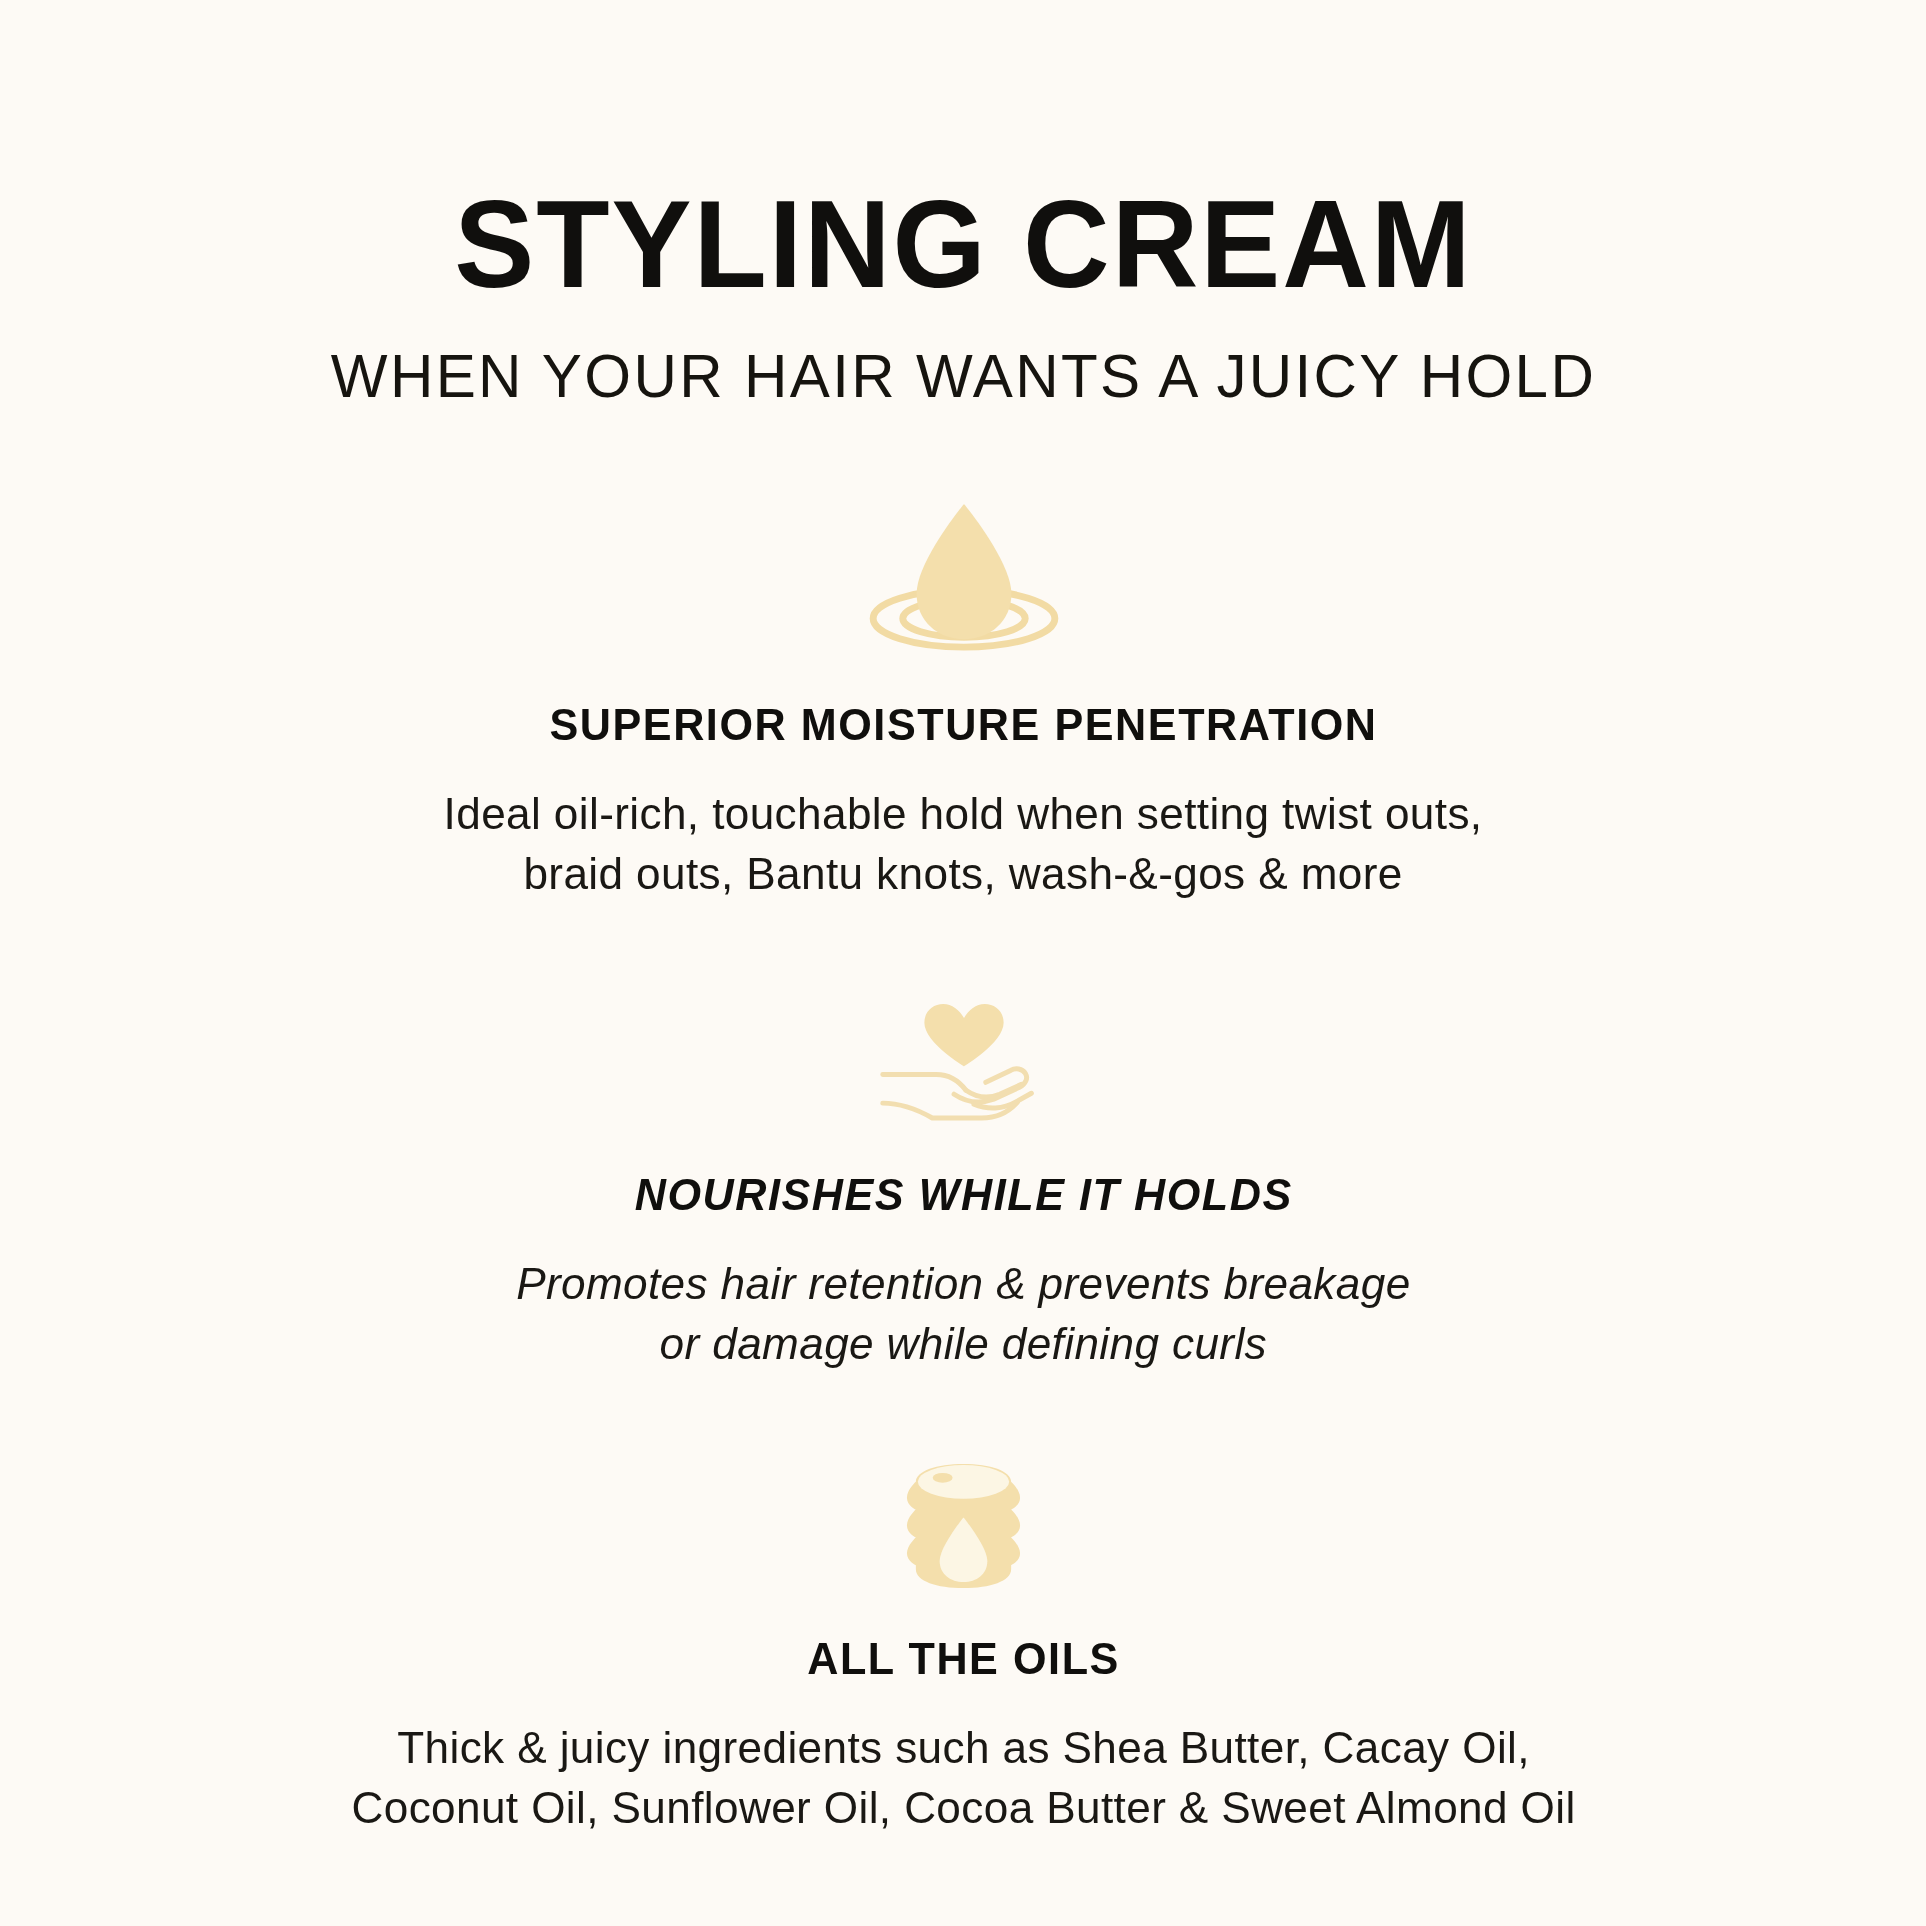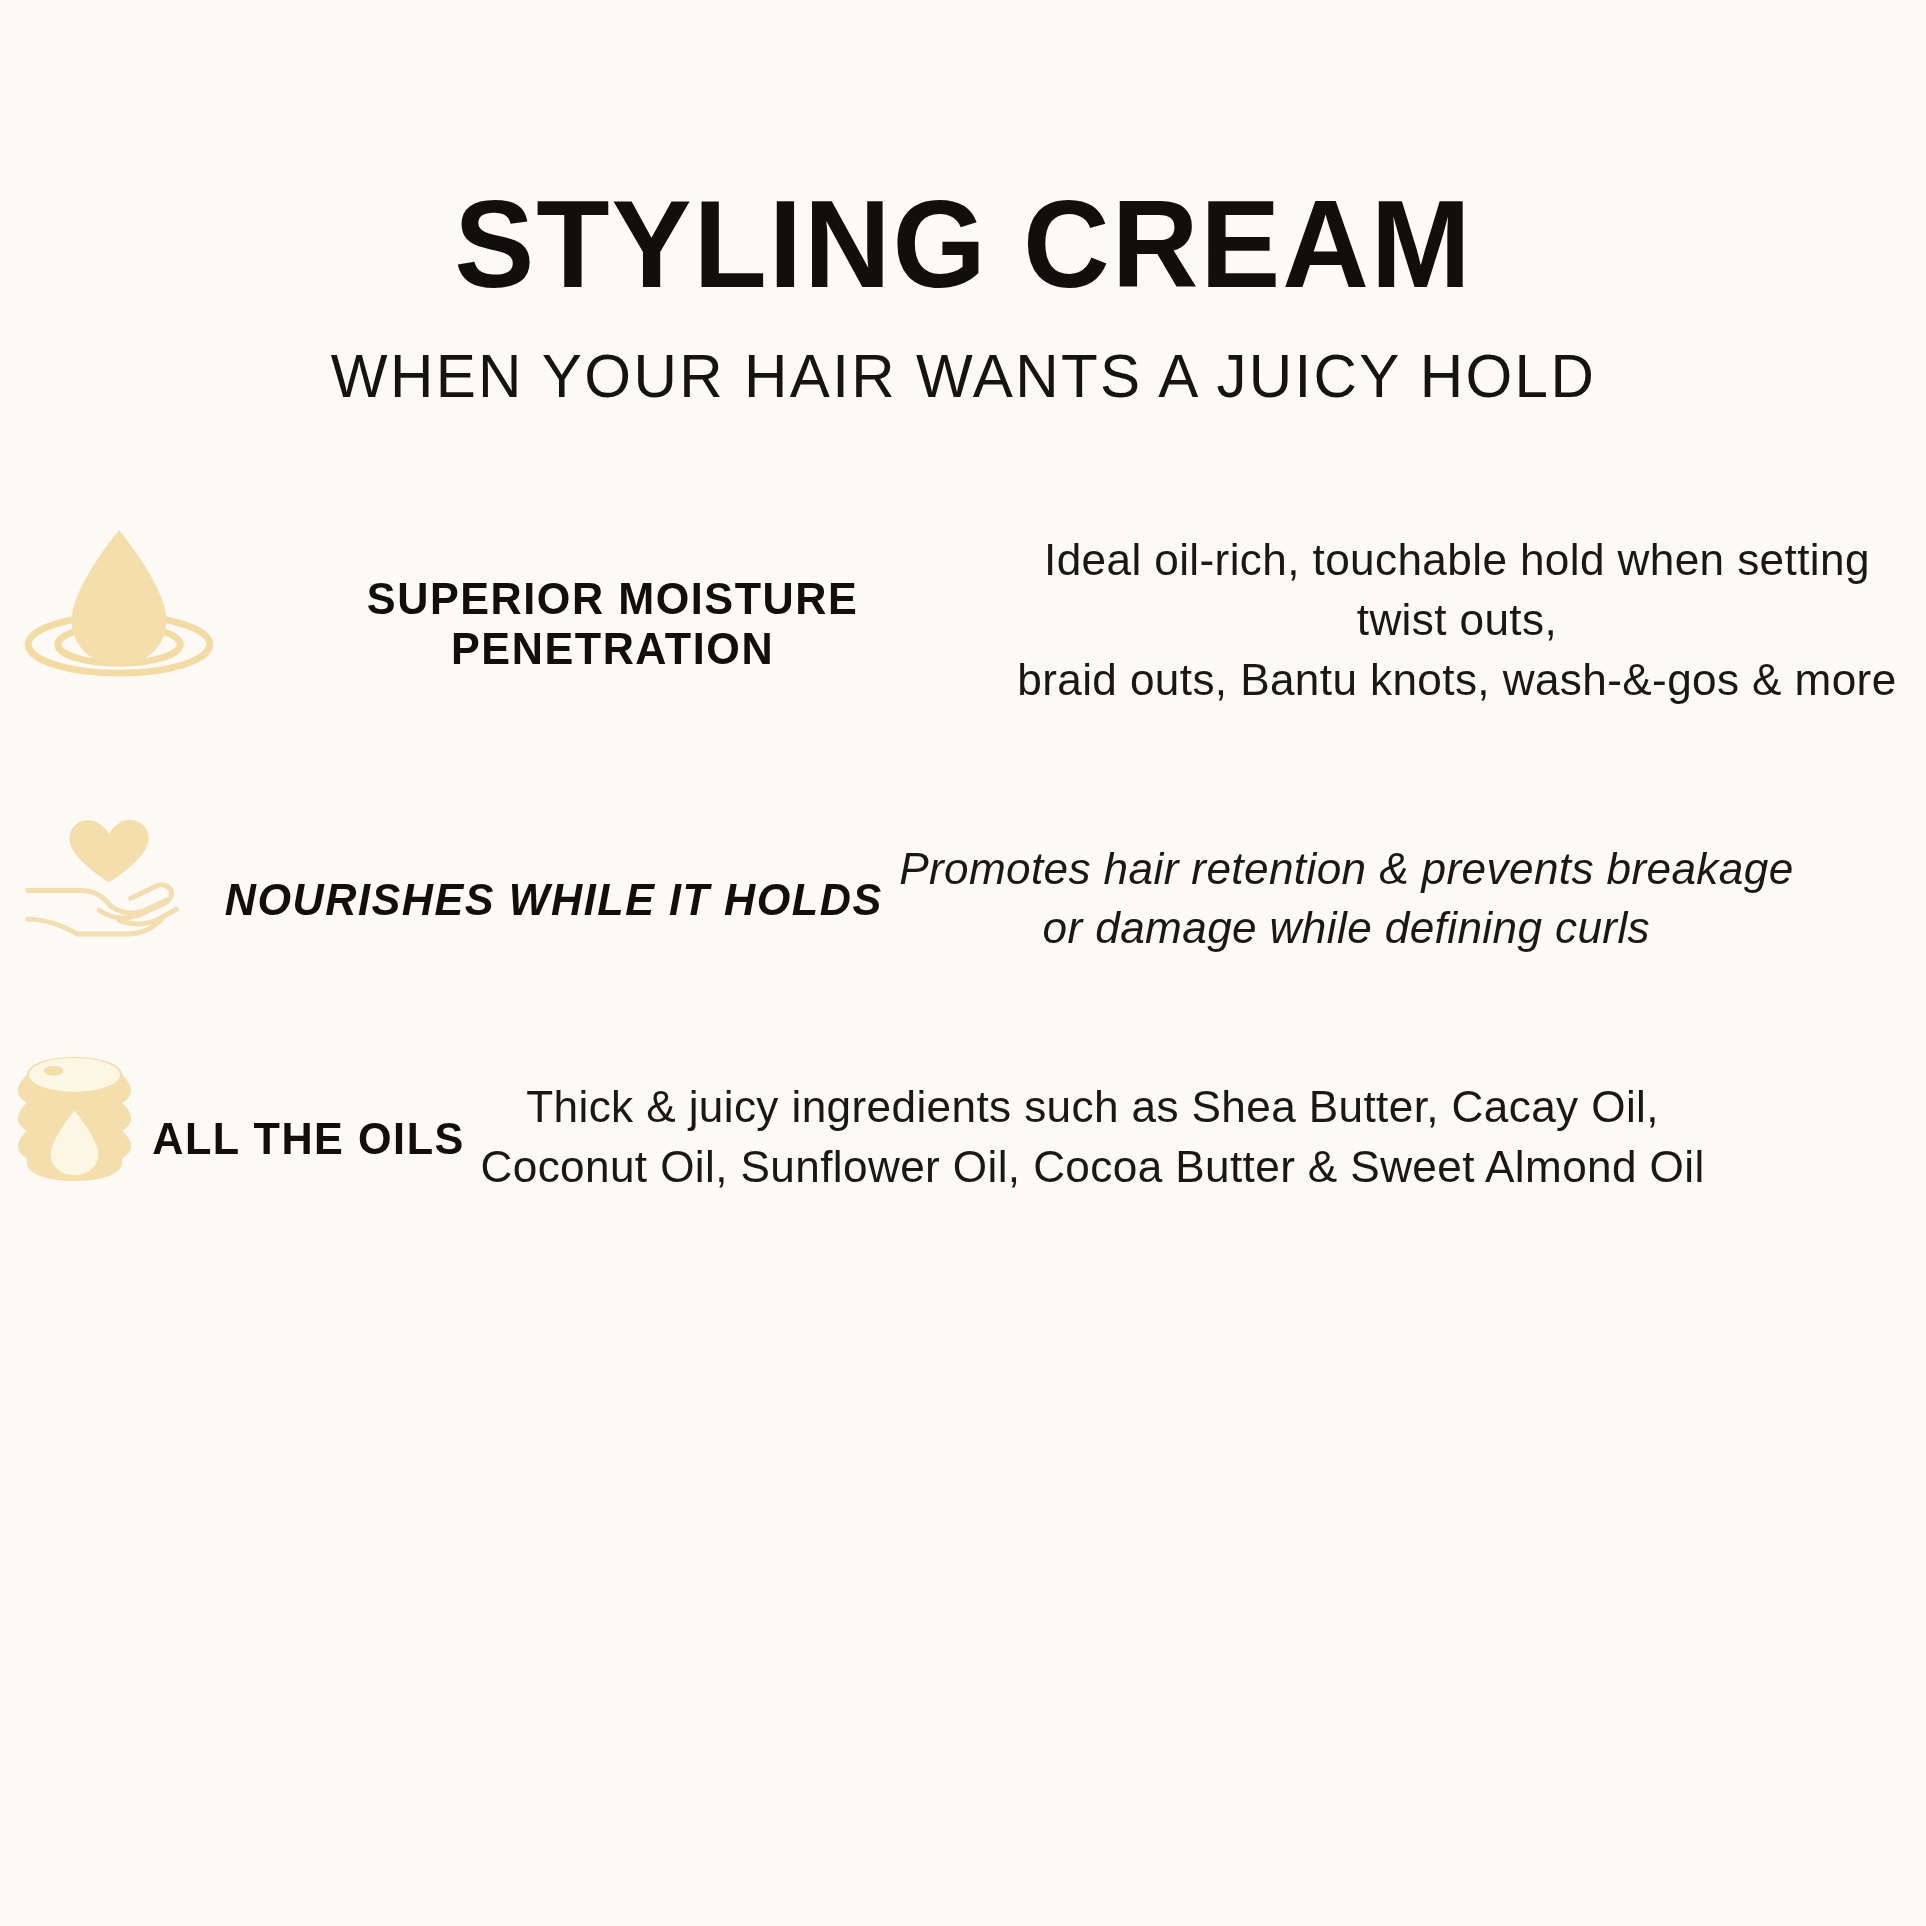--- a/index.html
+++ b/index.html
@@ -36,21 +36,21 @@
     font-family:"Liberation Sans", sans-serif;
     font-size:62px;
     font-weight:400;
     letter-spacing:2.4px;
     color:#16140F;
     transform:scaleX(0.97);
   }
 
   
   .features { width:100%; display:flex; flex-direction:column; align-items:center; }
-  .feature { width:100%; text-align:center; display:flex; flex-direction:row; align-items:center; }
+  .feature { width:100%; text-align:center; display:flex; flex-direction:column; align-items:center; }
   .feature-icon { display:block; }
   .feature-heading {
     font-size:44px;
     font-weight:700;
     letter-spacing:1.6px;
     color:#100F0D;
     transform:scaleX(0.98);
   }
   .feature-body {
     font-size:45px;

